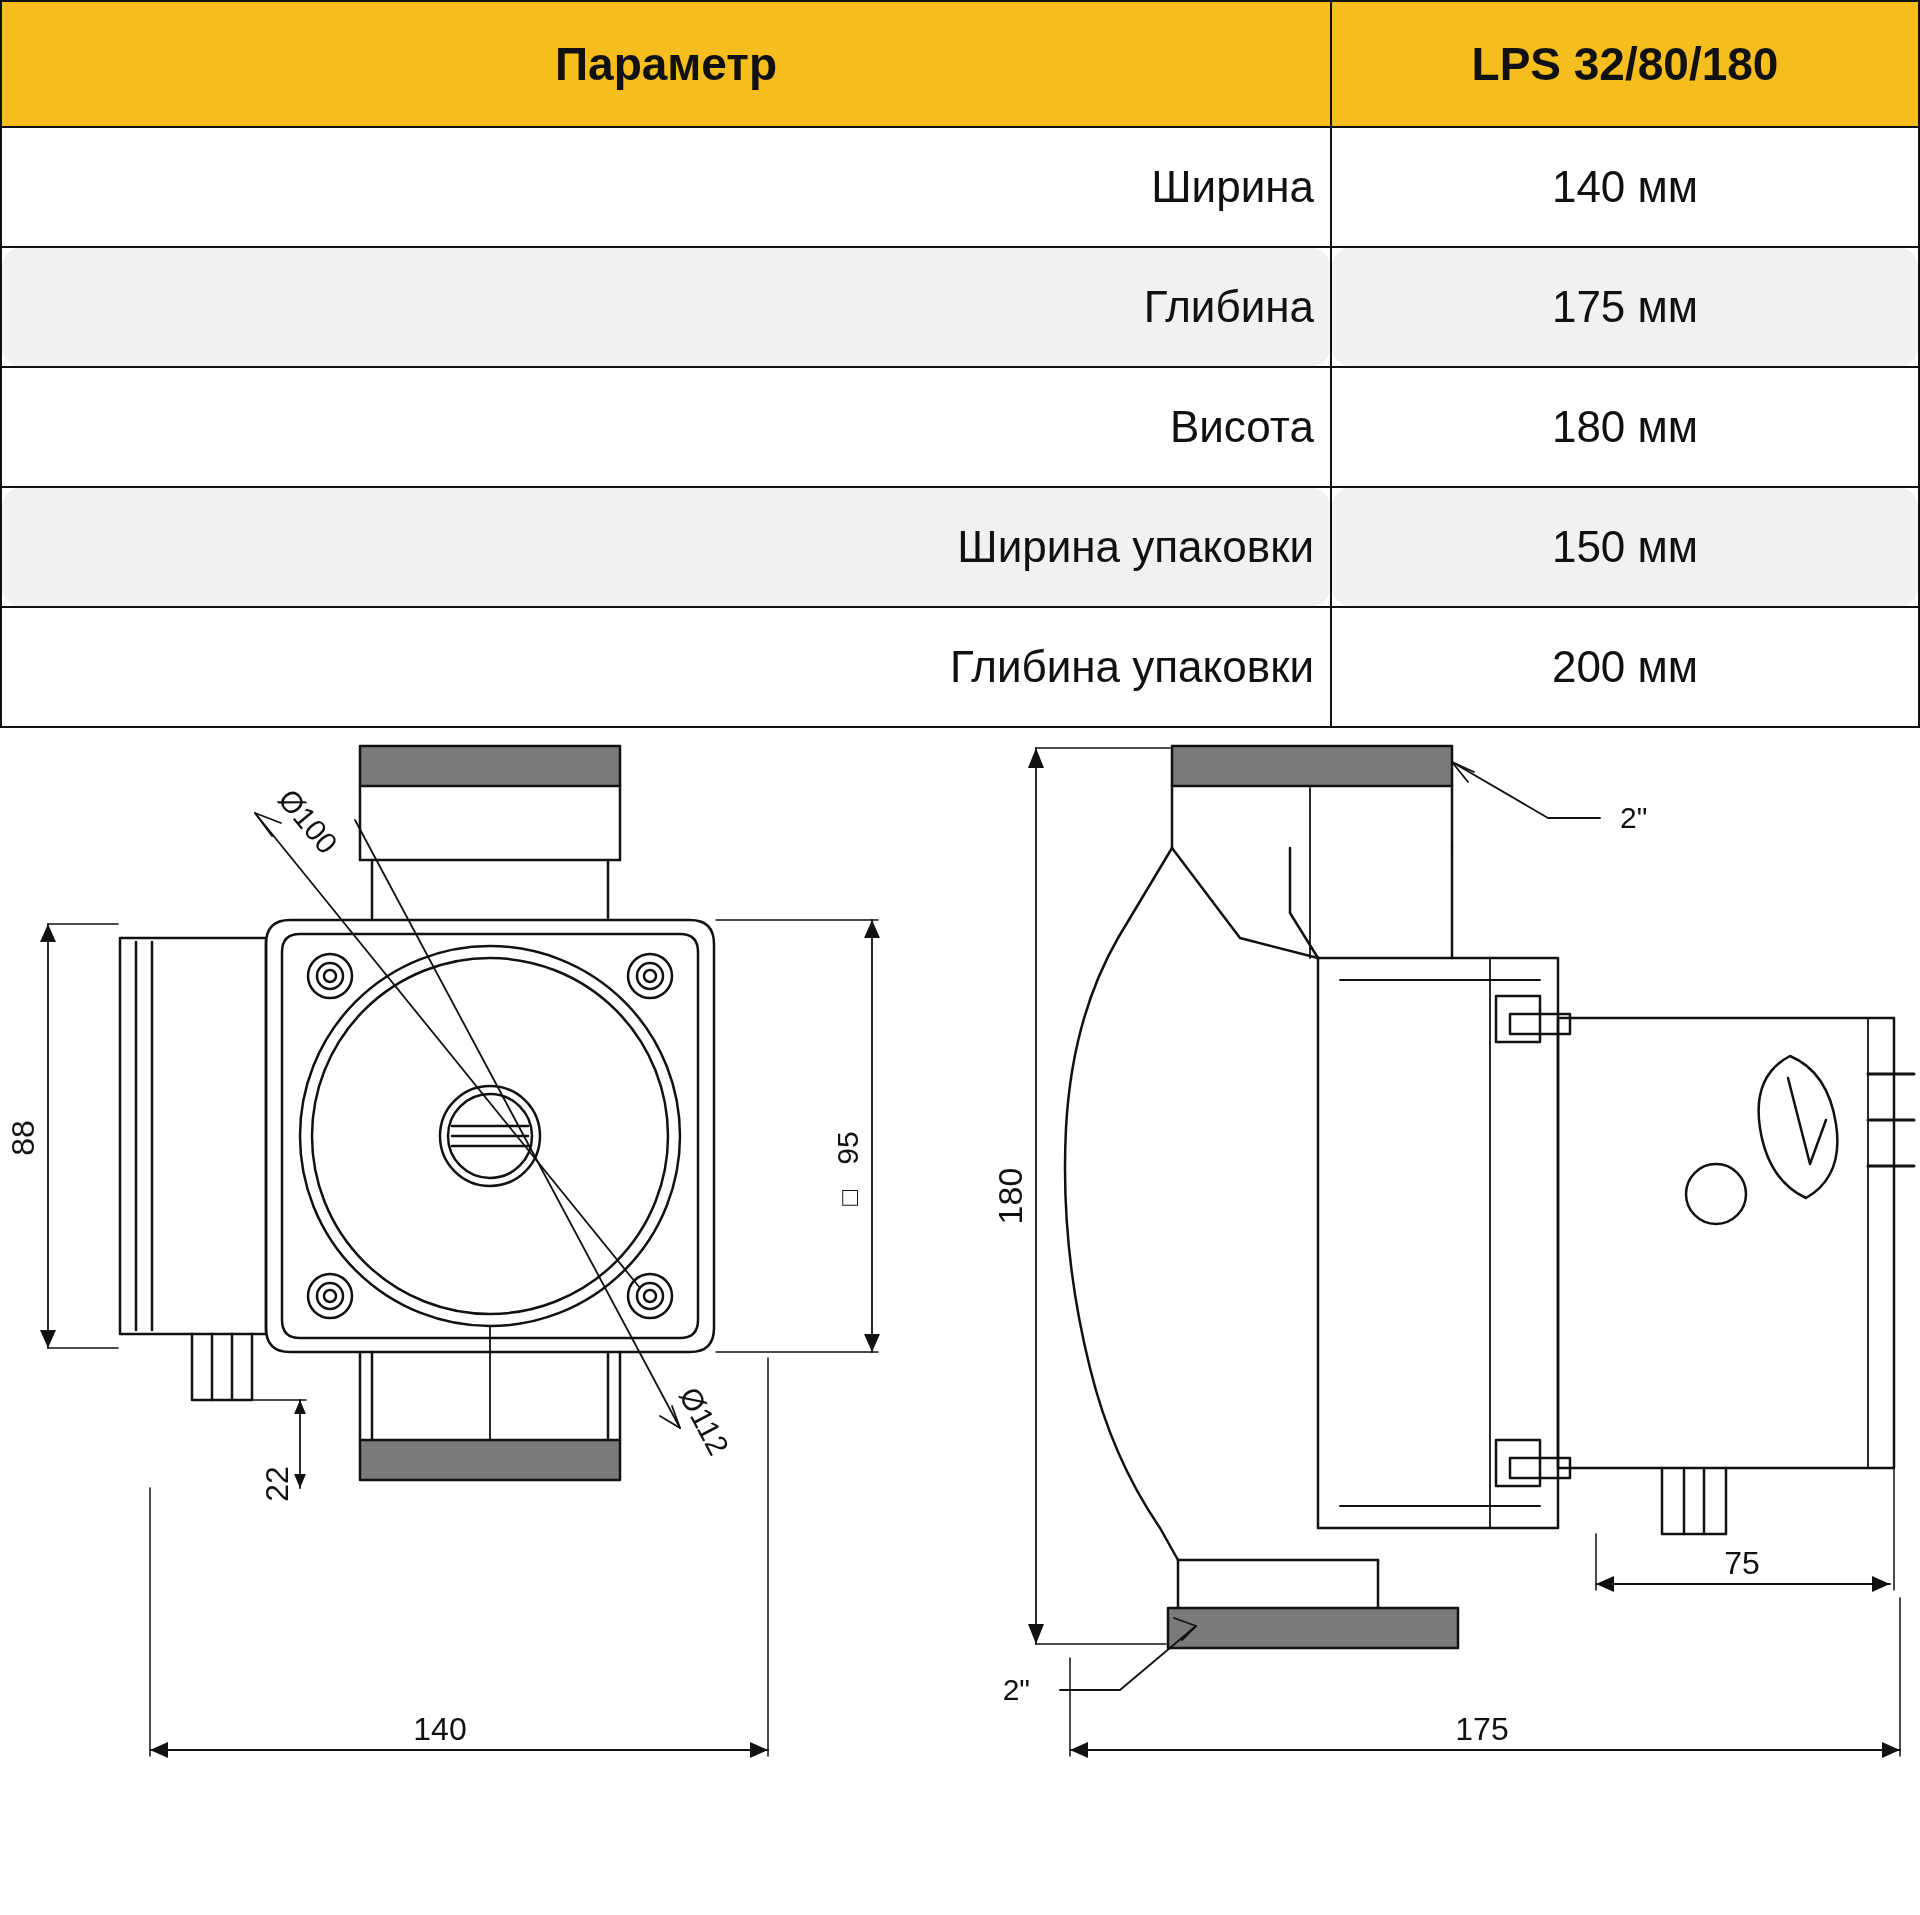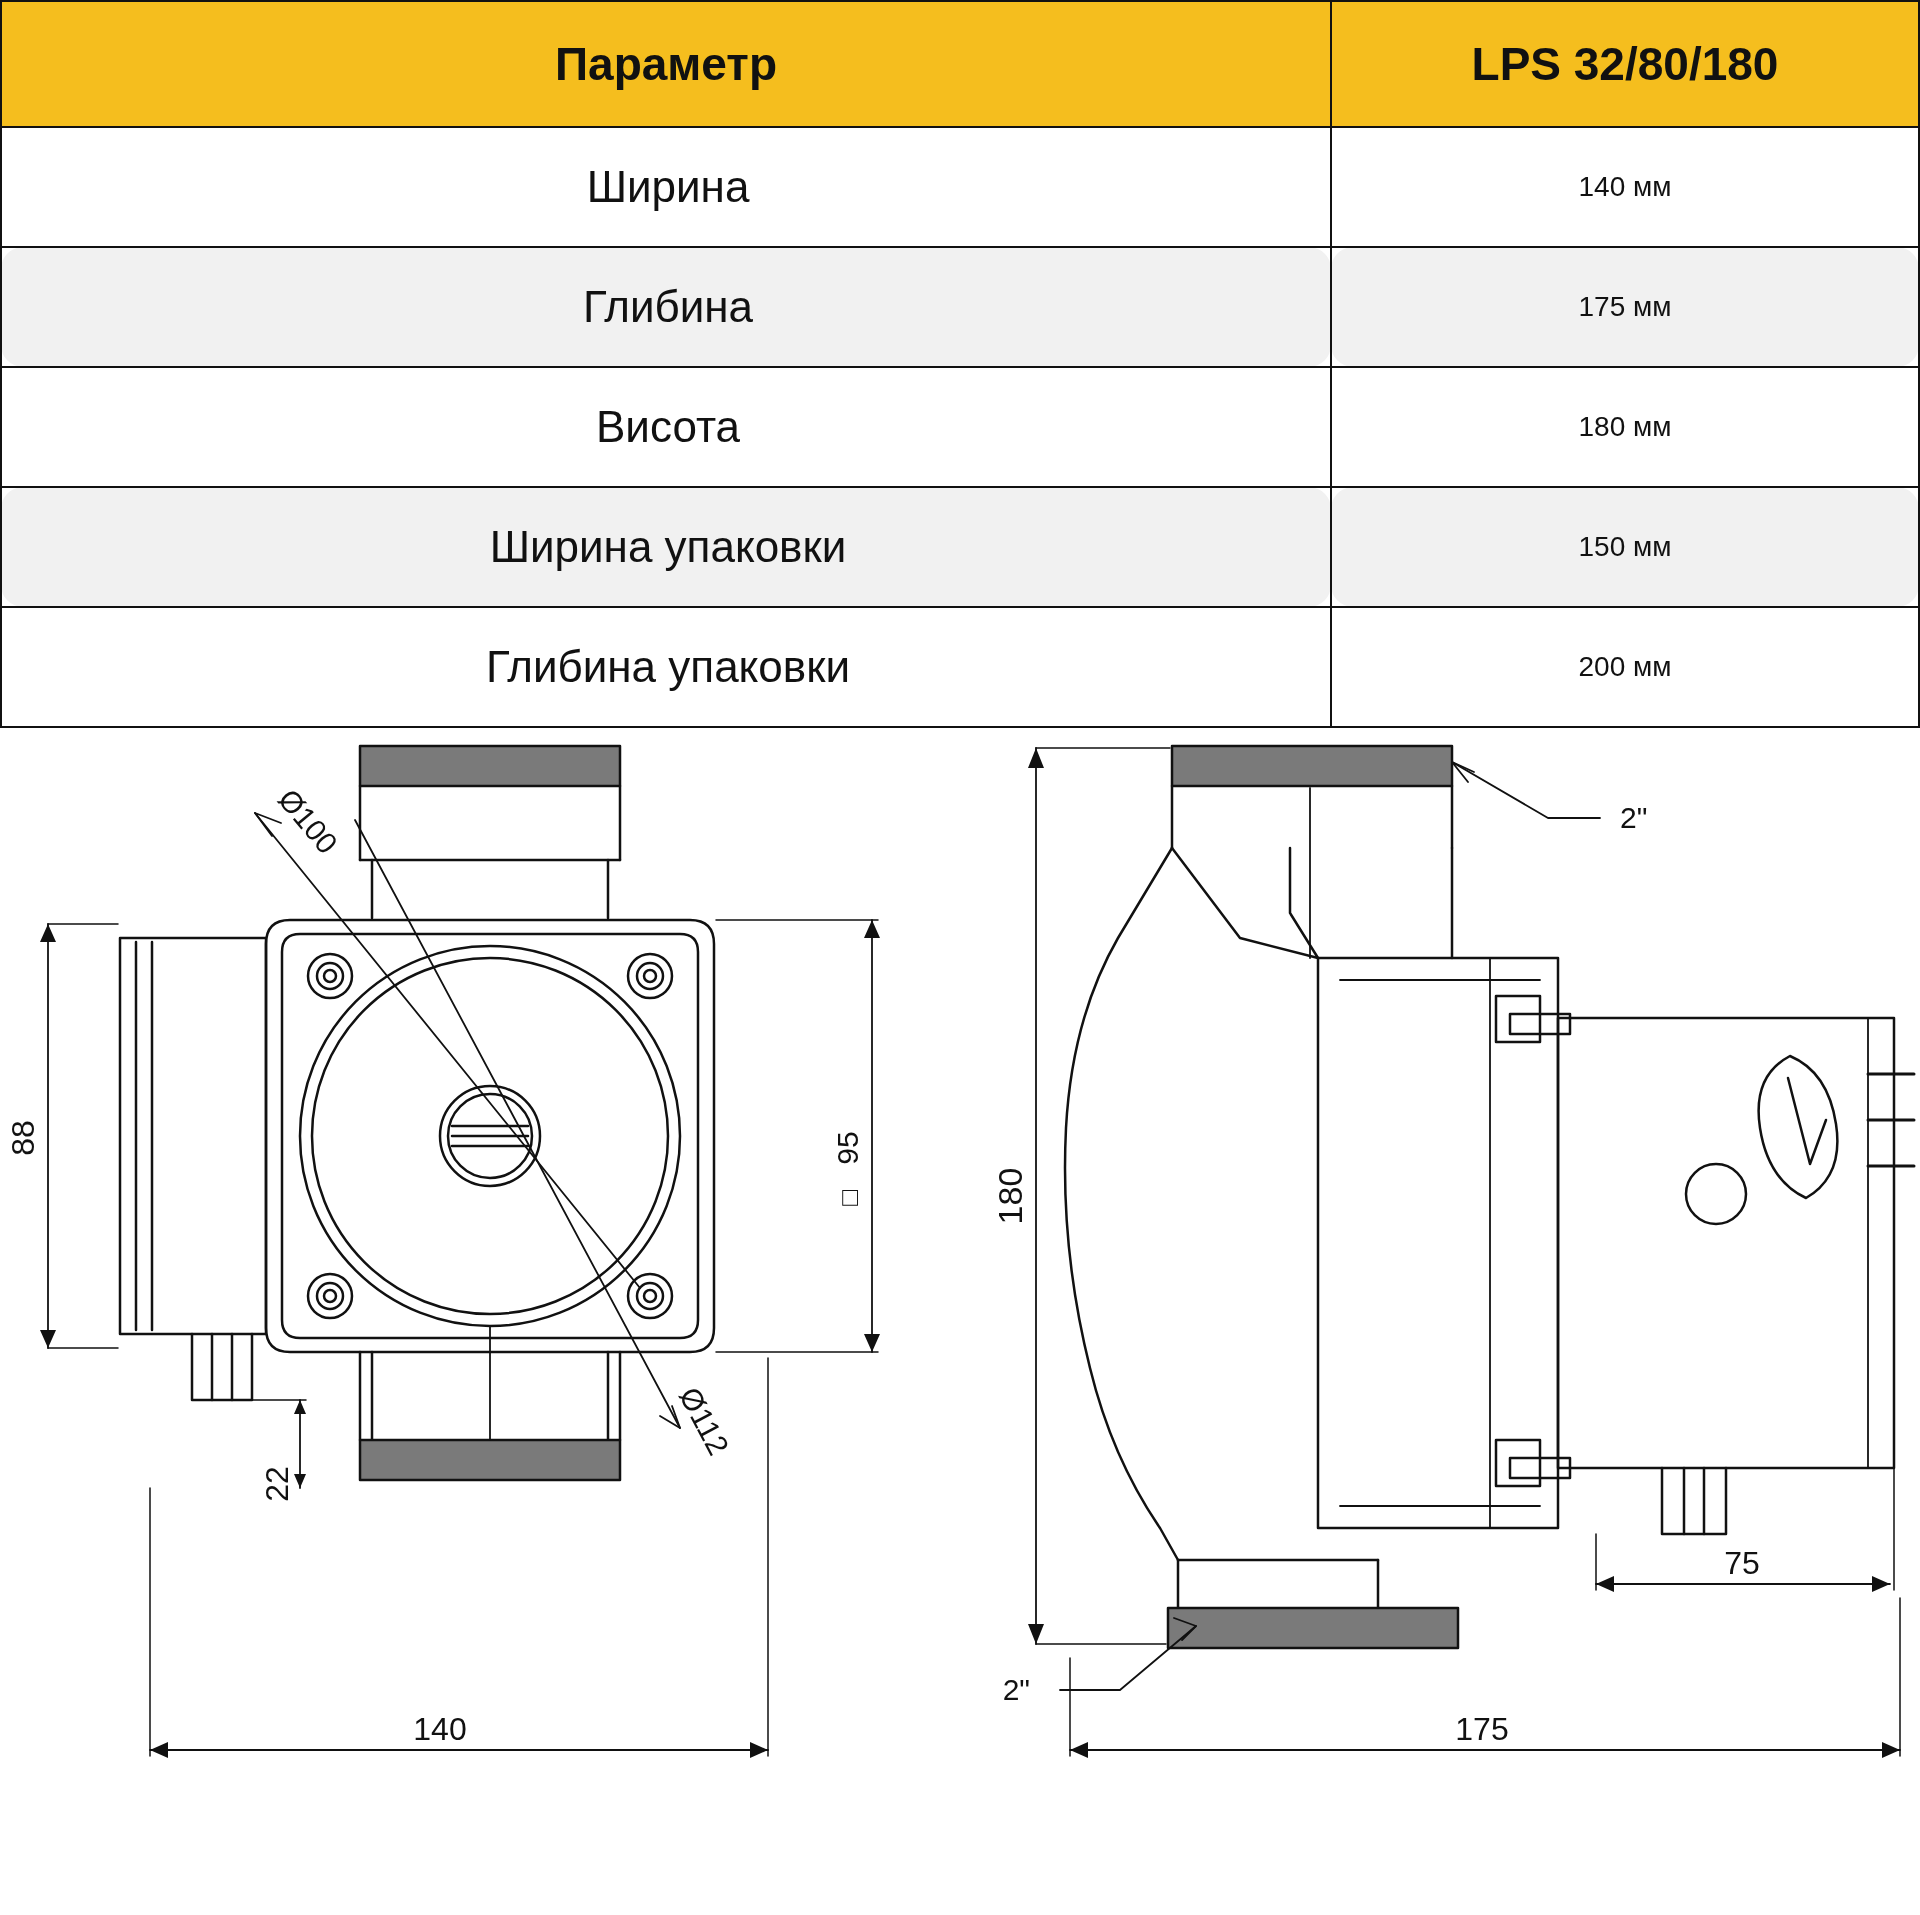--- a/index.html
+++ b/index.html
@@ -35,26 +35,26 @@
   .spec-table thead th {
     background: #F5BE1E;
     font-size: 46px;
     font-weight: bold;
     text-align: center;
     height: 92px;
   }
   .spec-table tbody td.param {
     font-size: 44px;
     font-weight: normal;
-    text-align: center;
+    text-align: right;
     padding-left: 20px;
     background: #ffffff;
   }
   .spec-table tbody td.value {
-    font-size: 28px;
+    font-size: 44px;
     text-align: center;
     background: #ffffff;
   }
   .spec-table tbody tr.alt td {
     background: #f1f1f1;
     border-radius: 22px;
   }
   .col-param { width: 1330px; }
   .col-value { width: 588px; }
 

